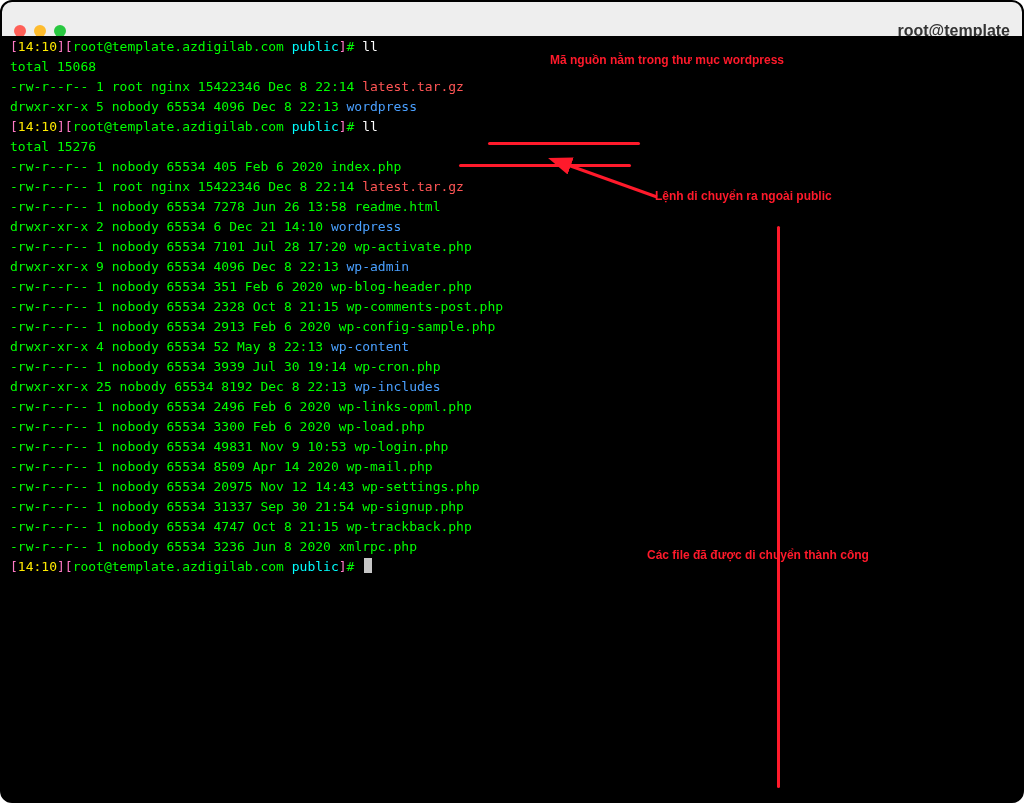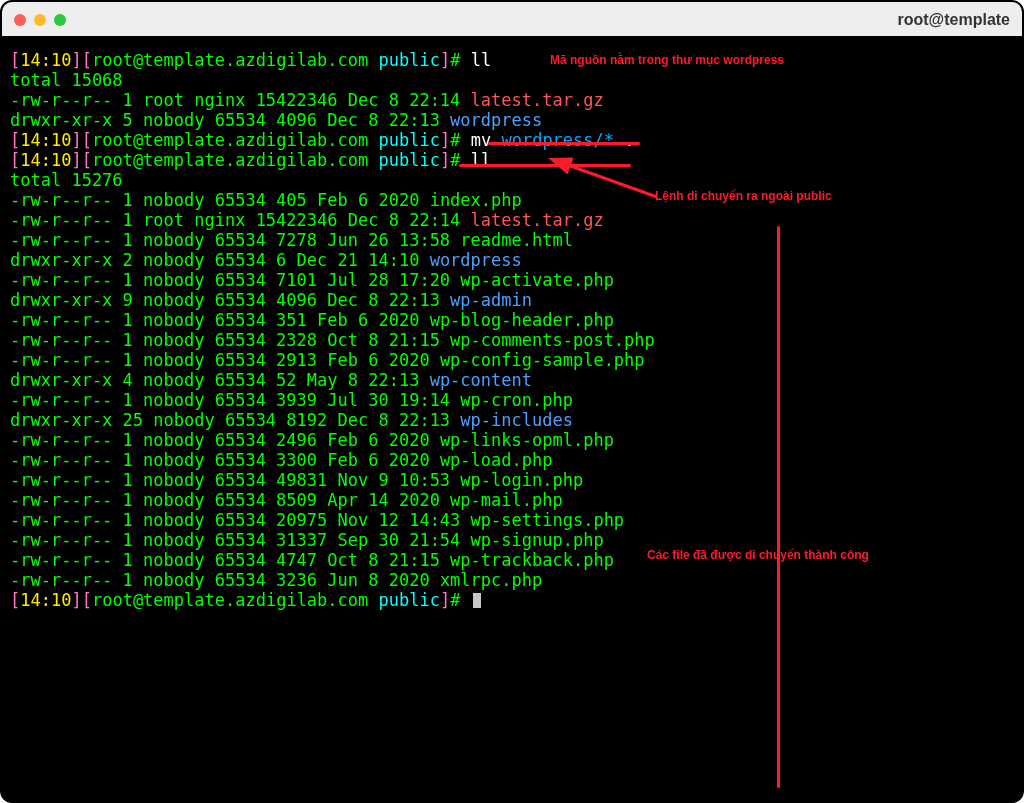--- a/index.html
+++ b/index.html
@@ -1,25 +1,25 @@
 <!DOCTYPE html>
 <html><head>
 <meta charset="utf-8">
 <style>
   html,body{margin:0;padding:0;background:#fff}
   body{width:1024px;height:803px;font-family:Menlo,Consolas,"DejaVu Sans Mono",monospace;font-size:14px;line-height:1.4}
   .window{position:absolute;inset:0;border:2px solid #000;border-radius:12px;overflow:hidden;background:#000}
-  .titlebar{height:34px;background:#eee;display:flex;align-items:center;justify-content:space-between;padding:1px 12px;border-bottom:1px solid #ccc}
+  .titlebar{height:34px;background:#eee;display:flex;align-items:center;justify-content:space-between;padding:12px 12px;border-bottom:1px solid #ccc}
   .traffic{display:flex;gap:8px}
   .dot{width:12px;height:12px;border-radius:50%}
   .dot.red{background:#ff5f57}
   .dot.amber{background:#febc2e}
   .dot.green{background:#28c840}
   .title{font-family:-apple-system,Helvetica,Arial,sans-serif;font-weight:700;color:#333;white-space:nowrap;font-size:16px}
-  .term{position:absolute;top:34px;left:0;right:0;bottom:0;background:#000;color:#00ff00;padding:14px 8px;overflow:hidden;font-size:17px;line-height:20px}
+  .term{position:absolute;top:34px;left:0;right:0;bottom:0;background:#000;color:#00ff00;padding:1px 8px;overflow:hidden;font-size:13px;line-height:20px}
   .prompt .time{color:#ffea00}
   .prompt .brk{color:#ff79c6}
   .prompt .user{color:#00ff00}
   .prompt .cwd{color:#00ffff}
   .prompt .hash{color:#00ff00}
   .cmd{color:#fff}
   .arg-dir{color:#00aaff}
   .dir{color:#4aa0ff}
   .arch{color:#ff5555}
   .cursor{display:inline-block;width:8px;height:15px;background:#c6c6c6;vertical-align:-2px;margin-left:2px}
@@ -40,21 +40,20 @@
       <div class="dot green"></div>
     </div>
     <div class="title">root@template</div>
   </div>
 
   <div class="term" id="term">
       <div><span class="prompt"><span class="brk">[</span><span class="time">14:10</span><span class="brk">]</span><span class="brk">[</span><span class="user">root@template.azdigilab.com</span> <span class="cwd">public</span><span class="brk">]</span><span class="hash">#</span></span> <span class="cmd">ll</span></div>
       <div><span>total 15068</span></div>
       <div><span>-rw-r--r-- 1 root   nginx 15422346 Dec   8 22:14 </span><span class="arch">latest.tar.gz</span></div>
       <div><span>drwxr-xr-x 5 nobody 65534     4096 Dec   8 22:13 </span><span class="dir">wordpress</span></div>
-      <div><span class="prompt"><span class="brk">[</span><span class="time">14:10</span><span class="brk">]</span><span class="brk">[</span><span class="user">root@template.azdigilab.com</span> <span class="cwd">public</span><span class="brk">]</span><span class="hash">#</span></span> <span class="cmd">mv</span> <span class="arg-dir">wordpress/*</span> <span class="cmd">.</span></div>
       <div><span class="prompt"><span class="brk">[</span><span class="time">14:10</span><span class="brk">]</span><span class="brk">[</span><span class="user">root@template.azdigilab.com</span> <span class="cwd">public</span><span class="brk">]</span><span class="hash">#</span></span> <span class="cmd">ll</span></div>
       <div><span>total 15276</span></div>
       <div><span>-rw-r--r--  1 nobody 65534      405 Feb   6   2020 </span><span class="">index.php</span></div>
       <div><span>-rw-r--r--  1 root   nginx 15422346 Dec   8 22:14 </span><span class="arch">latest.tar.gz</span></div>
       <div><span>-rw-r--r--  1 nobody 65534     7278 Jun  26 13:58 </span><span class="">readme.html</span></div>
       <div><span>drwxr-xr-x  2 nobody 65534        6 Dec  21 14:10 </span><span class="dir">wordpress</span></div>
       <div><span>-rw-r--r--  1 nobody 65534     7101 Jul  28 17:20 </span><span class="">wp-activate.php</span></div>
       <div><span>drwxr-xr-x  9 nobody 65534     4096 Dec   8 22:13 </span><span class="dir">wp-admin</span></div>
       <div><span>-rw-r--r--  1 nobody 65534      351 Feb   6   2020 </span><span class="">wp-blog-header.php</span></div>
       <div><span>-rw-r--r--  1 nobody 65534     2328 Oct   8 21:15 </span><span class="">wp-comments-post.php</span></div>

